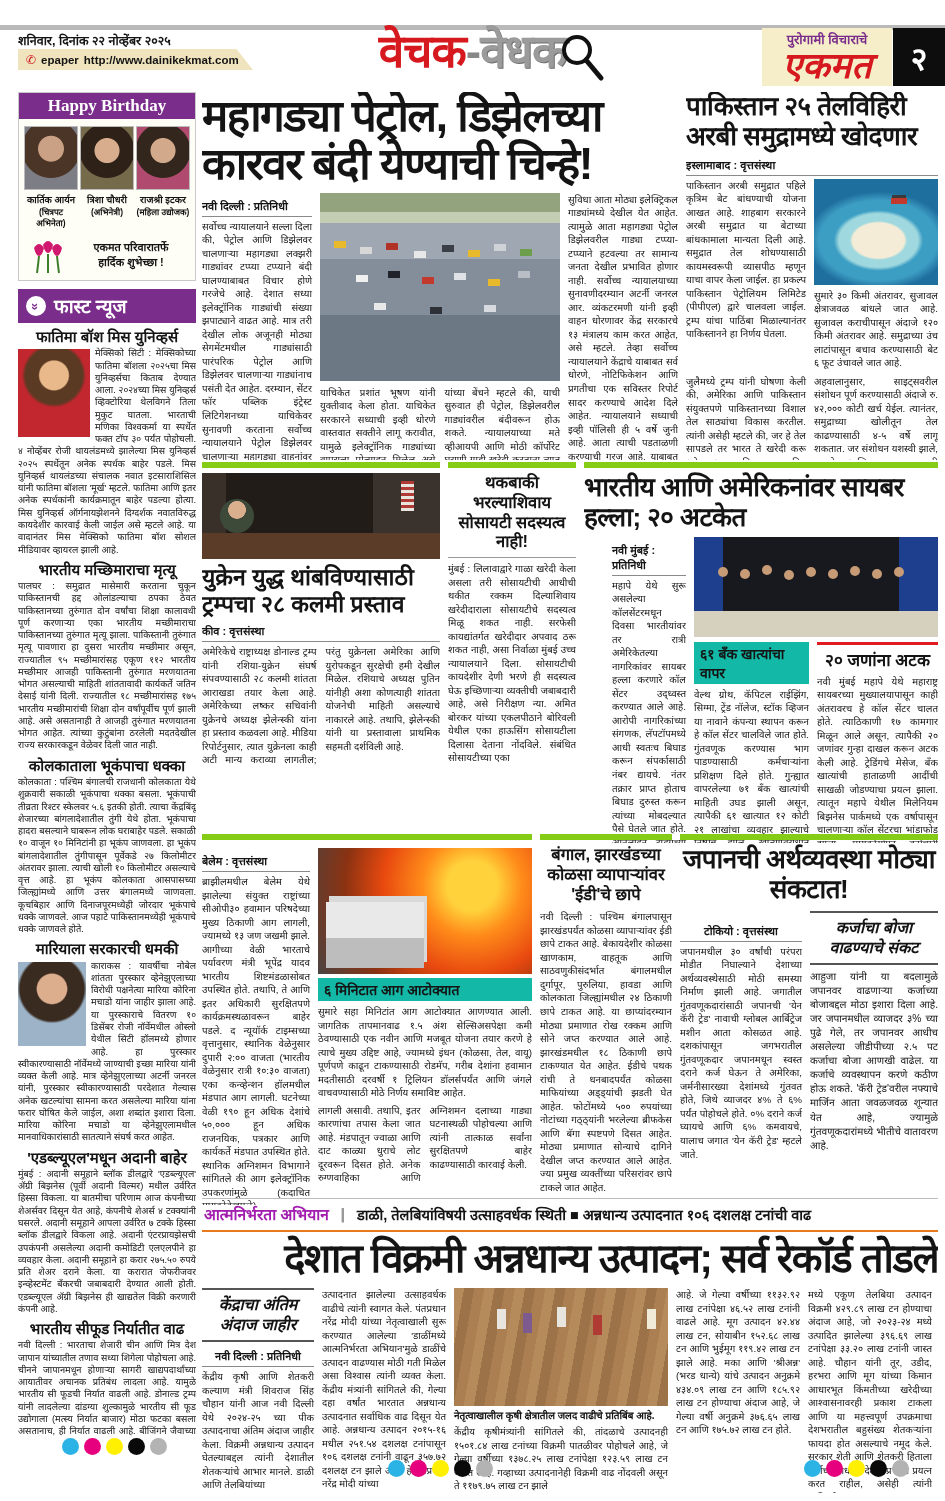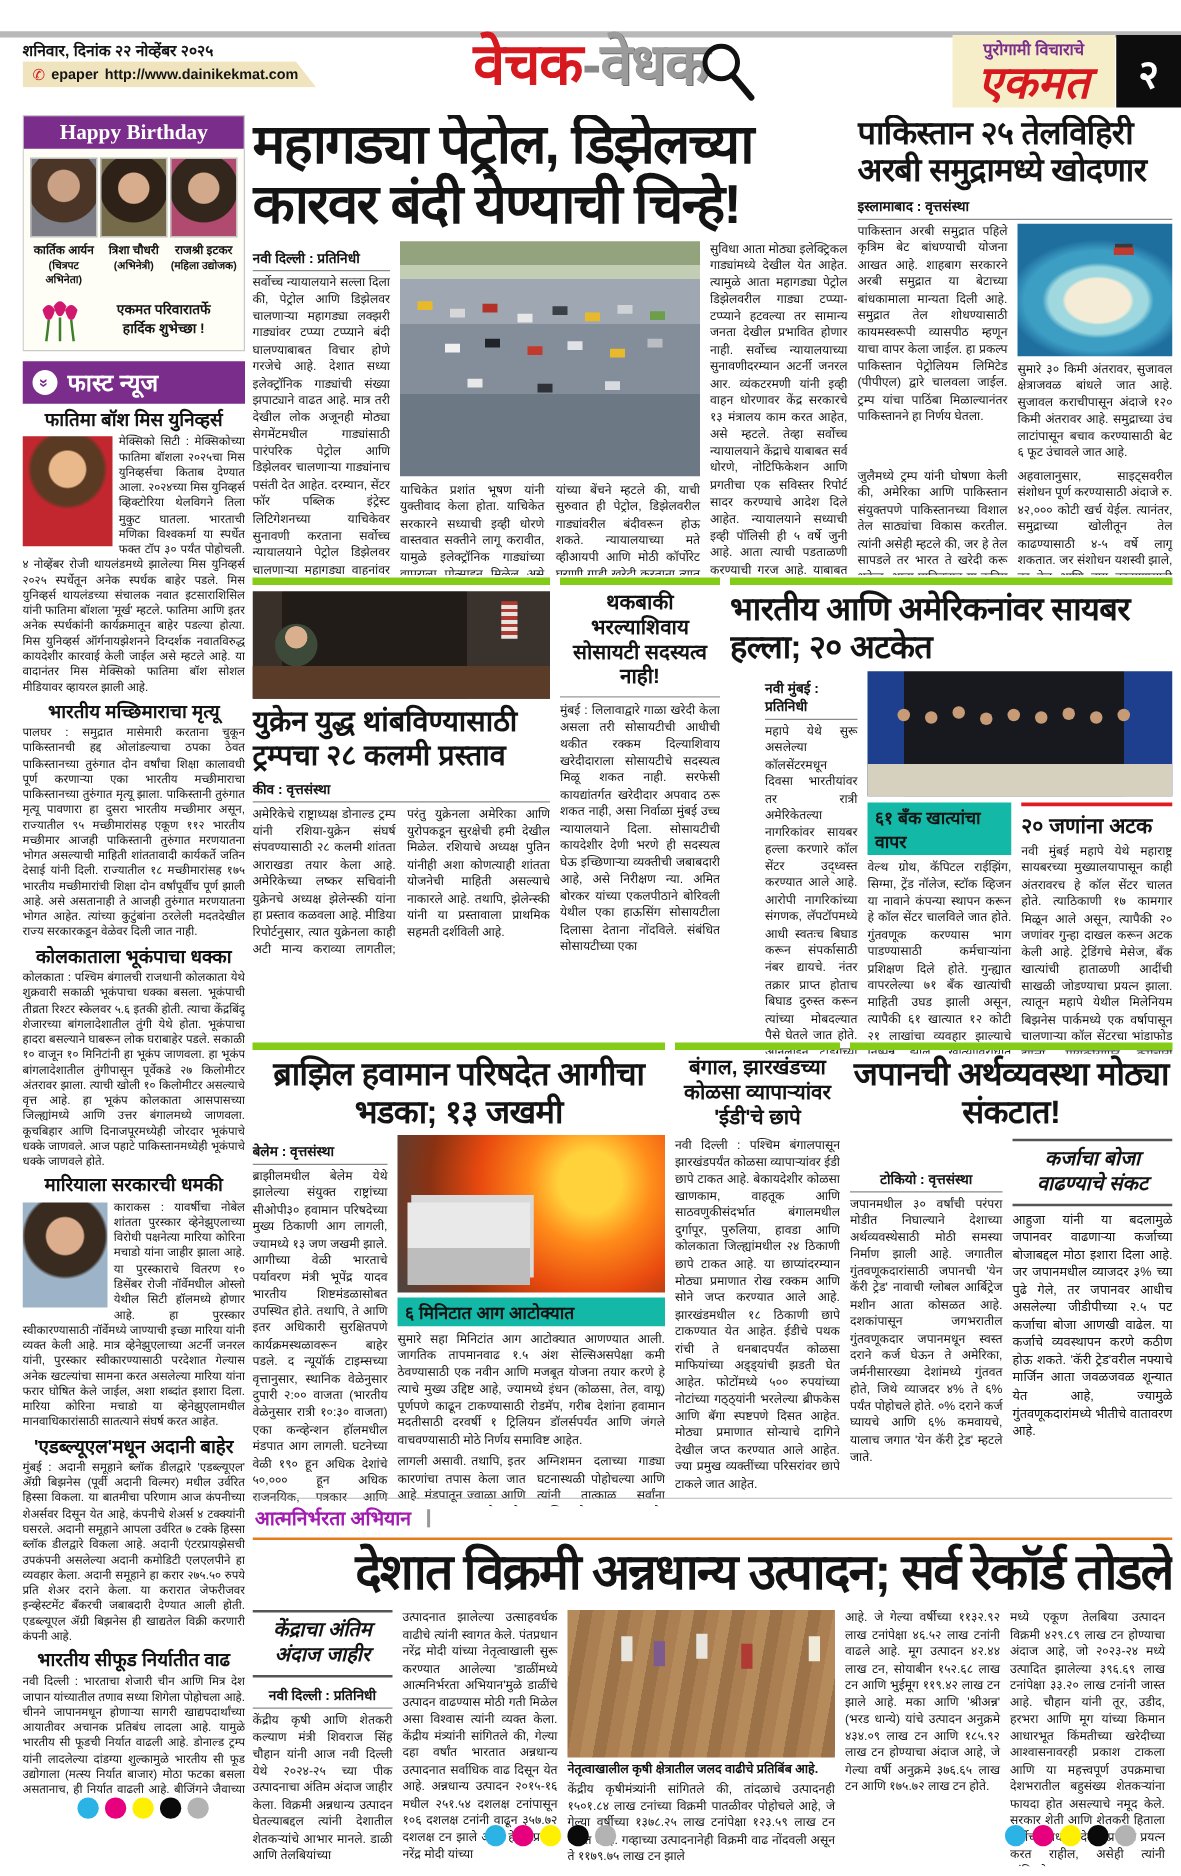--- a/index.html
+++ b/index.html
@@ -57,21 +57,21 @@
   .hl-xl{font-size:44px;font-weight:800;line-height:1.1;letter-spacing:-1.5px;}
   .hl-l{font-size:26px;font-weight:800;line-height:1.15;letter-spacing:-0.5px;}
   .hl-m{font-size:23px;font-weight:800;line-height:1.18;}
   .hl-s{font-size:16.5px;font-weight:800;line-height:1.2;}
   .byline{font-weight:800;font-size:11px;margin:5px 0 3px 0;}
   .byline:after{content:"";display:block;width:100%;border-bottom:1px solid #8a8a8a;margin-top:3px;}
   .body{font-size:9.8px;line-height:1.38;text-align:justify;}
   .cols2{column-count:2;column-gap:9px;}
   .row{display:flex;gap:8px;}
   .yellowbox{background:#14b8a6;font-weight:800;font-size:14px;padding:2px 6px;display:block;}
-  .subhead-red{border-top:3px solid #e01b22;font-weight:800;font-size:17px;text-align:left;padding-top:3px;}
+  .subhead-red{border-top:3px solid #e01b22;font-weight:800;font-size:17px;text-align:center;padding-top:3px;}
   .boxline{border-top:2px solid #7aa0c4;border-bottom:2px solid #7aa0c4;text-align:center;
            font-weight:800;font-size:15px;padding:6px 2px;line-height:1.3;}
   .ital-box{font-weight:800;font-style:italic;font-size:16px;text-align:center;line-height:1.25;
             border-top:2px solid #555;border-bottom:2px solid #555;padding:5px 0;}
   .caption{font-size:10px;font-weight:700;line-height:1.3;margin-top:3px;}
   .toprule{border-top:6px solid #84cc16;padding-top:5px;}
   
   .ph{position:relative;overflow:hidden;}
   .ph-traffic{background:linear-gradient(180deg,#93a37e 0 10%,#c3cdb4 10% 16%,#9fa8b2 16% 35%,#848e9a 35% 65%,#6d7885 65% 100%);}
   .ph-traffic::before{content:"";position:absolute;left:14px;top:48px;width:12px;height:7px;background:#e8b92b;
@@ -281,21 +281,20 @@
           <div style="width:122px;">
             <div class="subhead-red">२० जणांना अटक</div>
             <div class="body" style="margin-top:4px;">नवी मुंबई महापे येथे महाराष्ट्र सायबरच्या मुख्यालयापासून काही अंतरावरच हे कॉल सेंटर चालत होते. त्याठिकाणी १७ कामगार मिळून आले असून, त्यापैकी २० जणांवर गुन्हा दाखल करून अटक केली आहे. ट्रेडिंगचे मेसेज, बँक खात्यांची हाताळणी आदींची साखळी जोडण्याचा प्रयत्न झाला. त्यातून महापे येथील मिलेनियम बिझनेस पार्कमध्ये एक वर्षापासून चालणाऱ्या कॉल सेंटरचा भांडाफोड झाला. मायक्रोसॉफ्ट कर्मचारी भासवून त्यांच्या लॅपटॉप, संगणकामधला बिघाड दुरुस्त करण्याचे पैसे घेतले जायचे.</div>
           </div>
         </div>
       </div>
     </div>
   </div>
 
   <div class="story toprule" style="left:202px;top:834px;width:330px;height:360px;">
-    <div class="hl-l" style="text-align:center;">ब्राझिल हवामान परिषदेत आगीचा भडका; १३ जखमी</div>
     <div class="row" style="margin-top:3px;">
       <div style="width:108px;">
         <div class="byline">बेलेम : वृत्तसंस्था</div>
         <div class="body">ब्राझीलमधील बेलेम येथे झालेल्या संयुक्त राष्ट्रांच्या सीओपी३० हवामान परिषदेच्या मुख्य ठिकाणी आग लागली, ज्यामध्ये १३ जण जखमी झाले. आगीच्या वेळी भारताचे पर्यावरण मंत्री भूपेंद्र यादव भारतीय शिष्टमंडळासोबत उपस्थित होते. तथापि, ते आणि इतर अधिकारी सुरक्षितपणे कार्यक्रमस्थळावरून बाहेर पडले. द न्यूयॉर्क टाइम्सच्या वृत्तानुसार, स्थानिक वेळेनुसार दुपारी २:०० वाजता (भारतीय वेळेनुसार रात्री १०:३० वाजता) एका कन्व्हेन्शन हॉलमधील मंडपात आग लागली. घटनेच्या वेळी १९० हून अधिक देशांचे ५०,००० हून अधिक राजनयिक, पत्रकार आणि कार्यकर्ते मंडपात उपस्थित होते. स्थानिक अग्निशमन विभागाने सांगितले की आग इलेक्ट्रॉनिक उपकरणांमुळे (कदाचित मायक्रोवेव्हमुळे)</div>
       </div>
       <div style="width:214px;">
         <div class="ph ph-fire" style="width:214px;height:126px;"></div>
         <div class="yellowbox" style="margin-top:4px;">६ मिनिटात आग आटोक्यात</div>
         <div class="body" style="margin-top:4px;">सुमारे सहा मिनिटांत आग आटोक्यात आणण्यात आली. जागतिक तापमानवाढ १.५ अंश सेल्सिअसपेक्षा कमी ठेवण्यासाठी एक नवीन आणि मजबूत योजना तयार करणे हे त्याचे मुख्य उद्दिष्ट आहे, ज्यामध्ये इंधन (कोळसा, तेल, वायू) पूर्णपणे काढून टाकण्यासाठी रोडमॅप, गरीब देशांना हवामान मदतीसाठी दरवर्षी १ ट्रिलियन डॉलर्सपर्यंत आणि जंगले वाचवण्यासाठी मोठे निर्णय समाविष्ट आहेत.</div>
         <div class="body cols2" style="margin-top:4px;">लागली असावी. तथापि, इतर कारणांचा तपास केला जात आहे. मंडपातून ज्वाळा आणि दाट काळ्या धुराचे लोट दूरवरून दिसत होते. अनेक रुग्णवाहिका आणि अग्निशमन दलाच्या गाड्या घटनास्थळी पोहोचल्या आणि त्यांनी तात्काळ सर्वांना सुरक्षितपणे बाहेर काढण्यासाठी कारवाई केली.</div>
@@ -305,34 +304,35 @@
 
   <div class="story toprule" style="left:540px;top:834px;width:132px;height:360px;">
     <div class="hl-s" style="text-align:center;">बंगाल, झारखंडच्या कोळसा व्यापाऱ्यांवर 'ईडी'चे छापे</div>
     <div class="body" style="margin-top:6px;">नवी दिल्ली : पश्चिम बंगालपासून झारखंडपर्यंत कोळसा व्यापाऱ्यांवर ईडी छापे टाकत आहे. बेकायदेशीर कोळसा खाणकाम, वाहतूक आणि साठवणुकीसंदर्भात बंगालमधील दुर्गापूर, पुरुलिया, हावडा आणि कोलकाता जिल्ह्यांमधील २४ ठिकाणी छापे टाकत आहे. या छाप्यांदरम्यान मोठ्या प्रमाणात रोख रक्कम आणि सोने जप्त करण्यात आले आहे. झारखंडमधील १८ ठिकाणी छापे टाकण्यात येत आहेत. ईडीचे पथक रांची ते धनबादपर्यंत कोळसा माफियांच्या अड्ड्यांची झडती घेत आहेत. फोटोंमध्ये ५०० रुपयांच्या नोटांच्या गठ्ठ्यांनी भरलेल्या ब्रीफकेस आणि बॅगा स्पष्टपणे दिसत आहेत. मोठ्या प्रमाणात सोन्याचे दागिने देखील जप्त करण्यात आले आहेत. ज्या प्रमुख व्यक्तींच्या परिसरांवर छापे टाकले जात आहेत.</div>
   </div>
 
   <div class="story toprule" style="left:680px;top:834px;width:258px;height:360px;">
     <div class="hl-l" style="text-align:center;">जपानची अर्थव्यवस्था मोठ्या संकटात!</div>
     <div class="row" style="margin-top:6px;">
       <div style="width:122px;">
-        <div class="byline" style="text-align:center;margin-top:24px;">टोकियो : वृत्तसंस्था</div>
+        <div class="byline" style="text-align:center;margin-top:12px;">टोकियो : वृत्तसंस्था</div>
         <div class="body">जपानमधील ३० वर्षांची परंपरा मोडीत निघाल्याने देशाच्या अर्थव्यवस्थेसाठी मोठी समस्या निर्माण झाली आहे. जगातील गुंतवणूकदारांसाठी जपानची 'येन कॅरी ट्रेड' नावाची ग्लोबल आर्बिट्रेज मशीन आता कोसळत आहे. दशकांपासून जगभरातील गुंतवणूकदार जपानमधून स्वस्त दराने कर्ज घेऊन ते अमेरिका, जर्मनीसारख्या देशांमध्ये गुंतवत होते, जिथे व्याजदर ४% ते ६% पर्यंत पोहोचले होते. ०% दराने कर्ज घ्यायचे आणि ६% कमवायचे, यालाच जगात 'येन कॅरी ट्रेड' म्हटले जाते.</div>
       </div>
       <div style="width:128px;">
         <div class="ital-box">कर्जाचा बोजा वाढण्याचे संकट</div>
         <div class="body" style="margin-top:5px;font-size:10.2px;">आहुजा यांनी या बदलामुळे जपानवर वाढणाऱ्या कर्जाच्या बोजाबद्दल मोठा इशारा दिला आहे. जर जपानमधील व्याजदर ३% च्या पुढे गेले, तर जपानवर आधीच असलेल्या जीडीपीच्या २.५ पट कर्जाचा बोजा आणखी वाढेल. या कर्जाचे व्यवस्थापन करणे कठीण होऊ शकते. 'कॅरी ट्रेड'वरील नफ्याचे मार्जिन आता जवळजवळ शून्यात येत आहे, ज्यामुळे गुंतवणूकदारांमध्ये भीतीचे वातावरण आहे.</div>
       </div>
     </div>
   </div>
 
   <div class="story" style="left:202px;top:1198px;width:736px;height:295px;">
     <div class="kicker">
       <span class="kick-red">आत्मनिर्भरता अभियान</span>
       <span class="kick-sep">❙</span>
+      <span>डाळी, तेलबियांविषयी उत्साहवर्धक स्थिती  ■  अन्नधान्य उत्पादनात १०६ दशलक्ष टनांची वाढ</span>
     </div>
     <div class="hl-xl" style="font-size:40px;text-align:right;margin-top:4px;">देशात विक्रमी अन्नधान्य उत्पादन; सर्व रेकॉर्ड तोडले</div>
     <div class="row" style="margin-top:8px;">
       <div style="width:112px;">
         <div class="ital-box">केंद्राचा अंतिम अंदाज जाहीर</div>
         <div class="byline" style="text-align:center;margin-top:6px;">नवी दिल्ली : प्रतिनिधी</div>
         <div class="body">केंद्रीय कृषी आणि शेतकरी कल्याण मंत्री शिवराज सिंह चौहान यांनी आज नवी दिल्ली येथे २०२४-२५ च्या पीक उत्पादनाचा अंतिम अंदाज जाहीर केला. विक्रमी अन्नधान्य उत्पादन घेतल्याबद्दल त्यांनी देशातील शेतकऱ्यांचे आभार मानले. डाळी आणि तेलबियांच्या</div>
       </div>
       <div style="width:124px;">
           <div class="body">उत्पादनात झालेल्या उत्साहवर्धक वाढीचे त्यांनी स्वागत केले. पंतप्रधान नरेंद्र मोदी यांच्या नेतृत्वाखाली सुरू करण्यात आलेल्या 'डाळींमध्ये आत्मनिर्भरता अभियान'मुळे डाळींचे उत्पादन वाढण्यास मोठी गती मिळेल असा विश्वास त्यांनी व्यक्त केला. केंद्रीय मंत्र्यांनी सांगितले की, गेल्या दहा वर्षांत भारतात अन्नधान्य उत्पादनात सर्वाधिक वाढ दिसून येत आहे. अन्नधान्य उत्पादन २०१५-१६ मधील २५१.५४ दशलक्ष टनांपासून १०६ दशलक्ष टनांनी वाढून ३५७.७२ दशलक्ष टन झाले आहे. हे पंतप्रधान नरेंद्र मोदी यांच्या</div>

